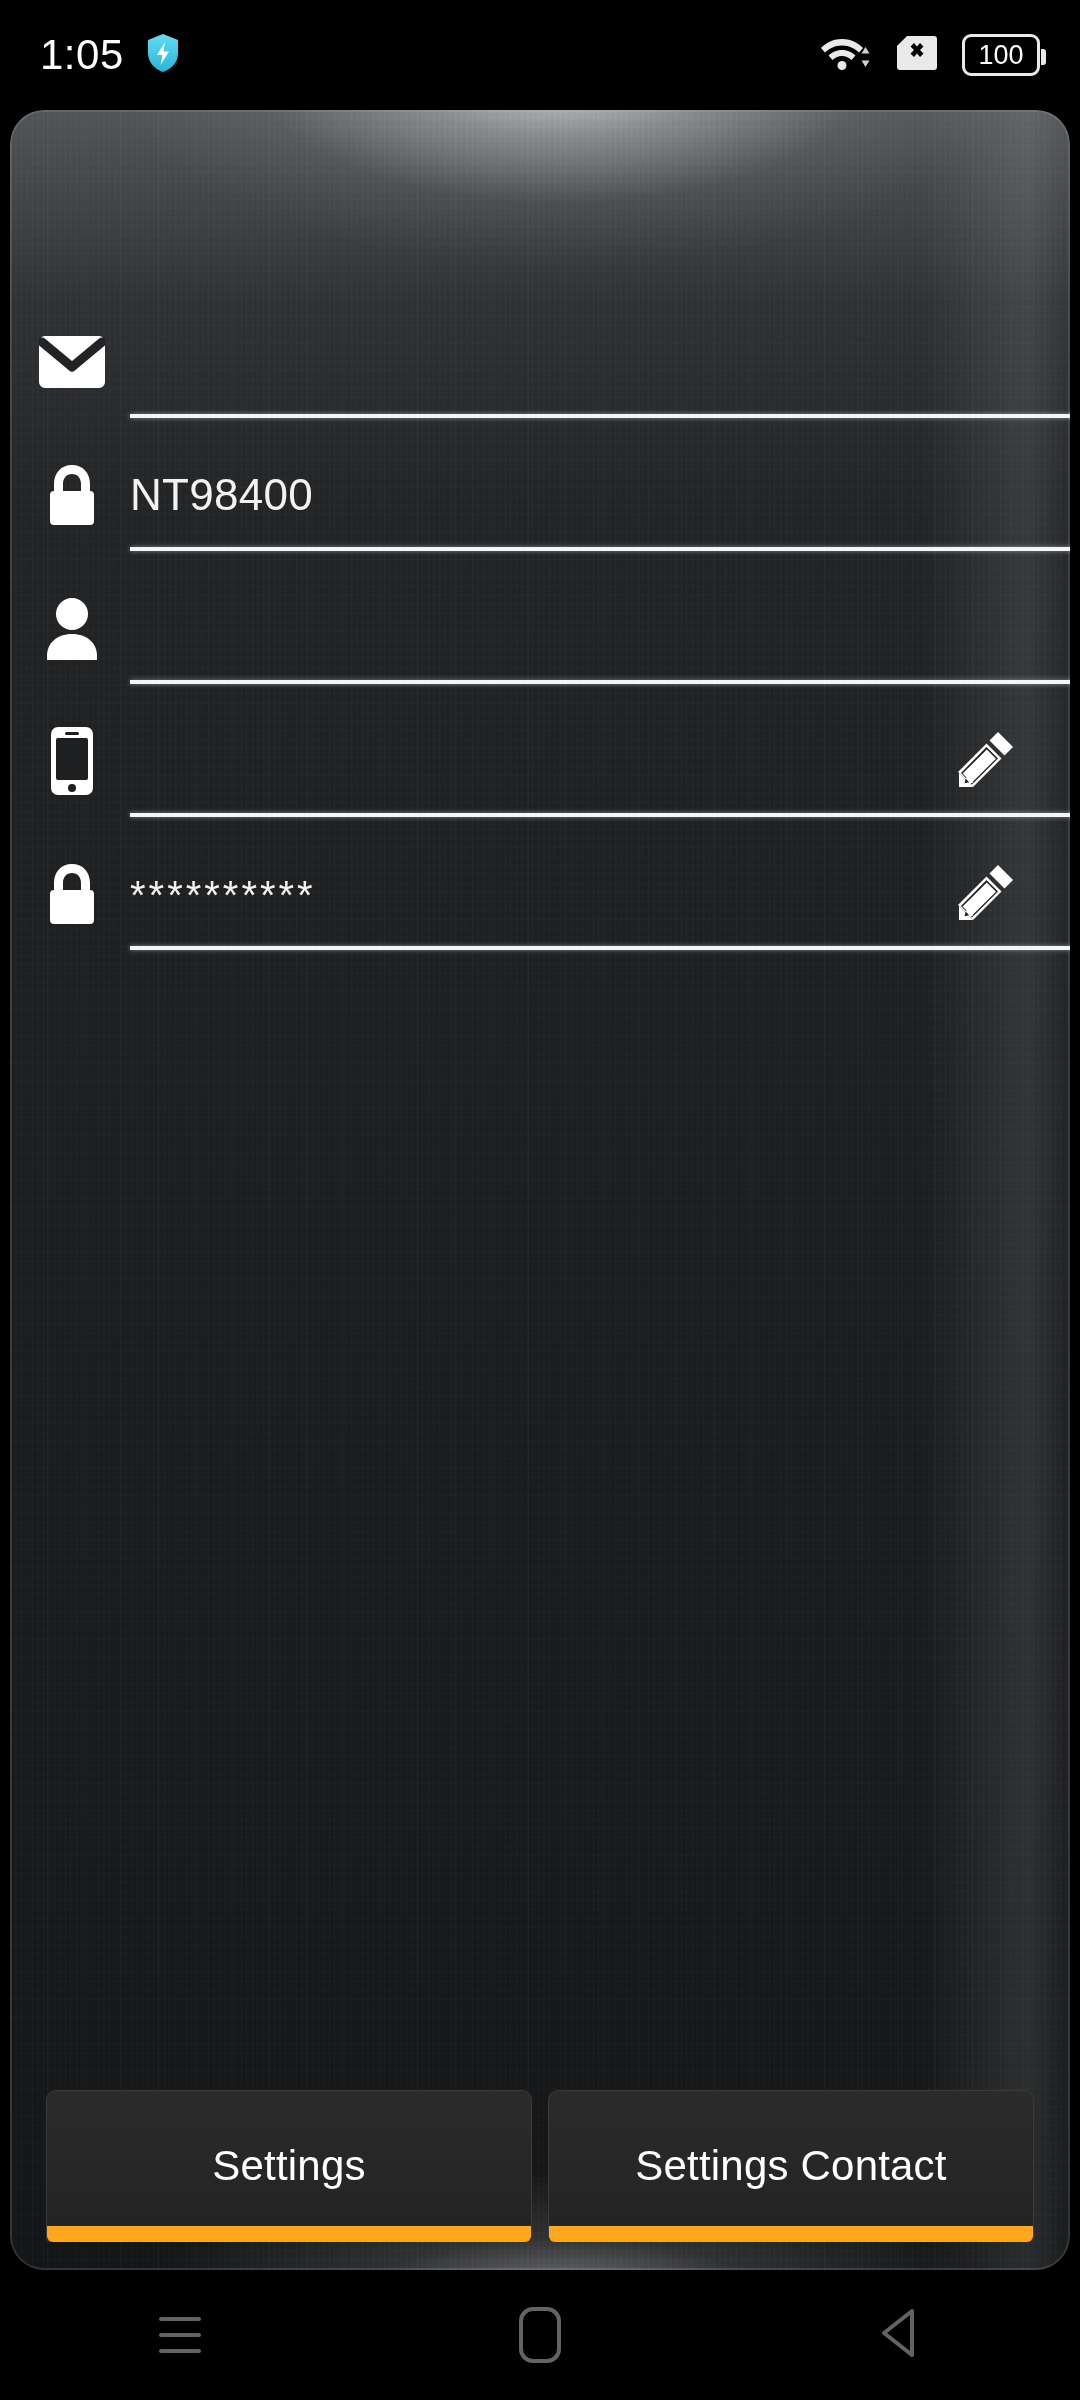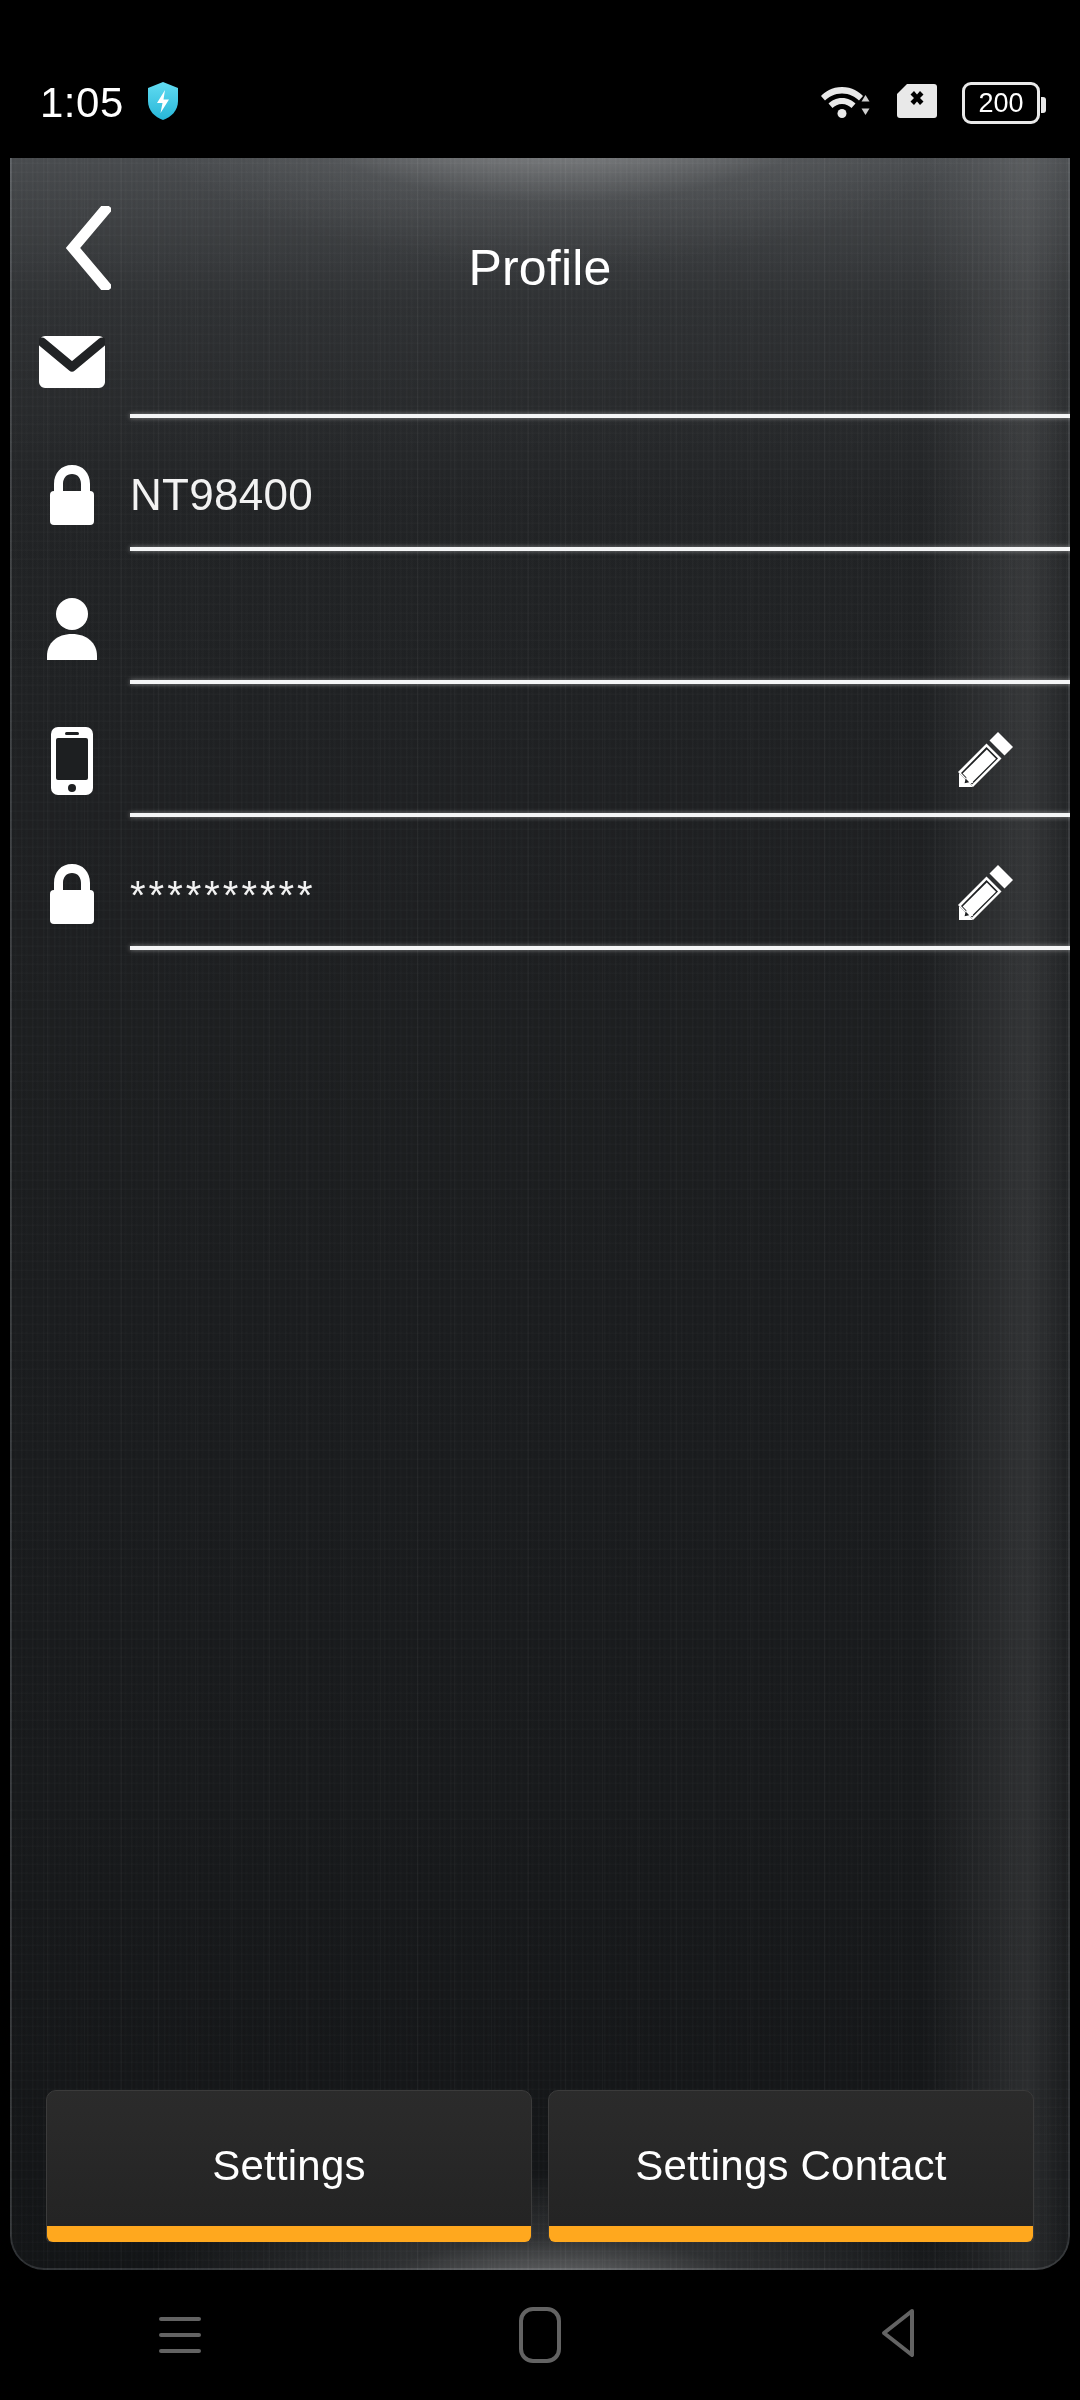--- a/index.html
+++ b/index.html
@@ -21,21 +21,20 @@
     top: 0; left: 0;
     width: 1080px;
     height: 110px;
     background: #000;
     display: flex;
     align-items: center;
     justify-content: space-between;
     padding: 8px 40px;
     box-sizing: border-box;
     z-index: 30;
-    margin-top: 48px;
   }
   .status-left {
     display: flex;
     align-items: center;
     gap: 22px;
   }
   .status-clock {
     color: #ffffff;
     font-size: 42px;
     font-weight: 400;
@@ -323,38 +322,28 @@
         <path d="M45.5 34 L41.5 27.5 L49.5 27.5 Z" fill="#cfcfcf"></path>
       </svg>
     </span>
     <span>
       <svg width="42" height="38" viewBox="0 0 42 38">
         <path d="M11 2 L38 2 C40 2 41 3 41 5 L41 33 C41 35 40 36 38 36 L4 36 C2 36 1 35 1 33 L1 12 Z" fill="#e9e9e9"></path>
         <path d="M14.5 12.5 L18 9 L21 12.5 L24 9 L27.5 12.5 L24 16 L27.5 19.5 L24 23 L21 19.5 L18 23 L14.5 19.5 L18 16 Z" fill="#000000"></path>
       </svg>
     </span>
     <span class="battery-box">
-      <span class="battery-text">200</span>
+      <span class="battery-text">100</span>
     </span>
   </div>
 </div>
 
 <div class="panel">
   <div class="panel-texture"></div>
 
-  <div class="app-header">
-    <div class="back-btn">
-      <span>
-        <svg width="48" height="84" viewBox="0 0 48 84">
-          <path d="M42 4 L10 42 L42 80" stroke="#ffffff" stroke-width="11" fill="none" stroke-linecap="square" stroke-linejoin="miter"></path>
-        </svg>
-      </span>
-    </div>
-    <div class="app-title">Profile</div>
-  </div>
 
   <div class="form-area">
 
     <div class="field-row">
       <div class="field-icon">
         <svg width="66" height="52" viewBox="0 0 66 52">
           <path d="M6 0 L60 0 C63 0 66 3 66 6 L66 46 C66 49 63 52 60 52 L6 52 C3 52 0 49 0 46 L0 6 C0 3 3 0 6 0 Z" fill="#ffffff"></path>
           <path d="M3 6 L33 31 L63 6" stroke="#212325" stroke-width="9" fill="none" stroke-linejoin="round" stroke-linecap="round"></path>
         </svg>
       </div>

